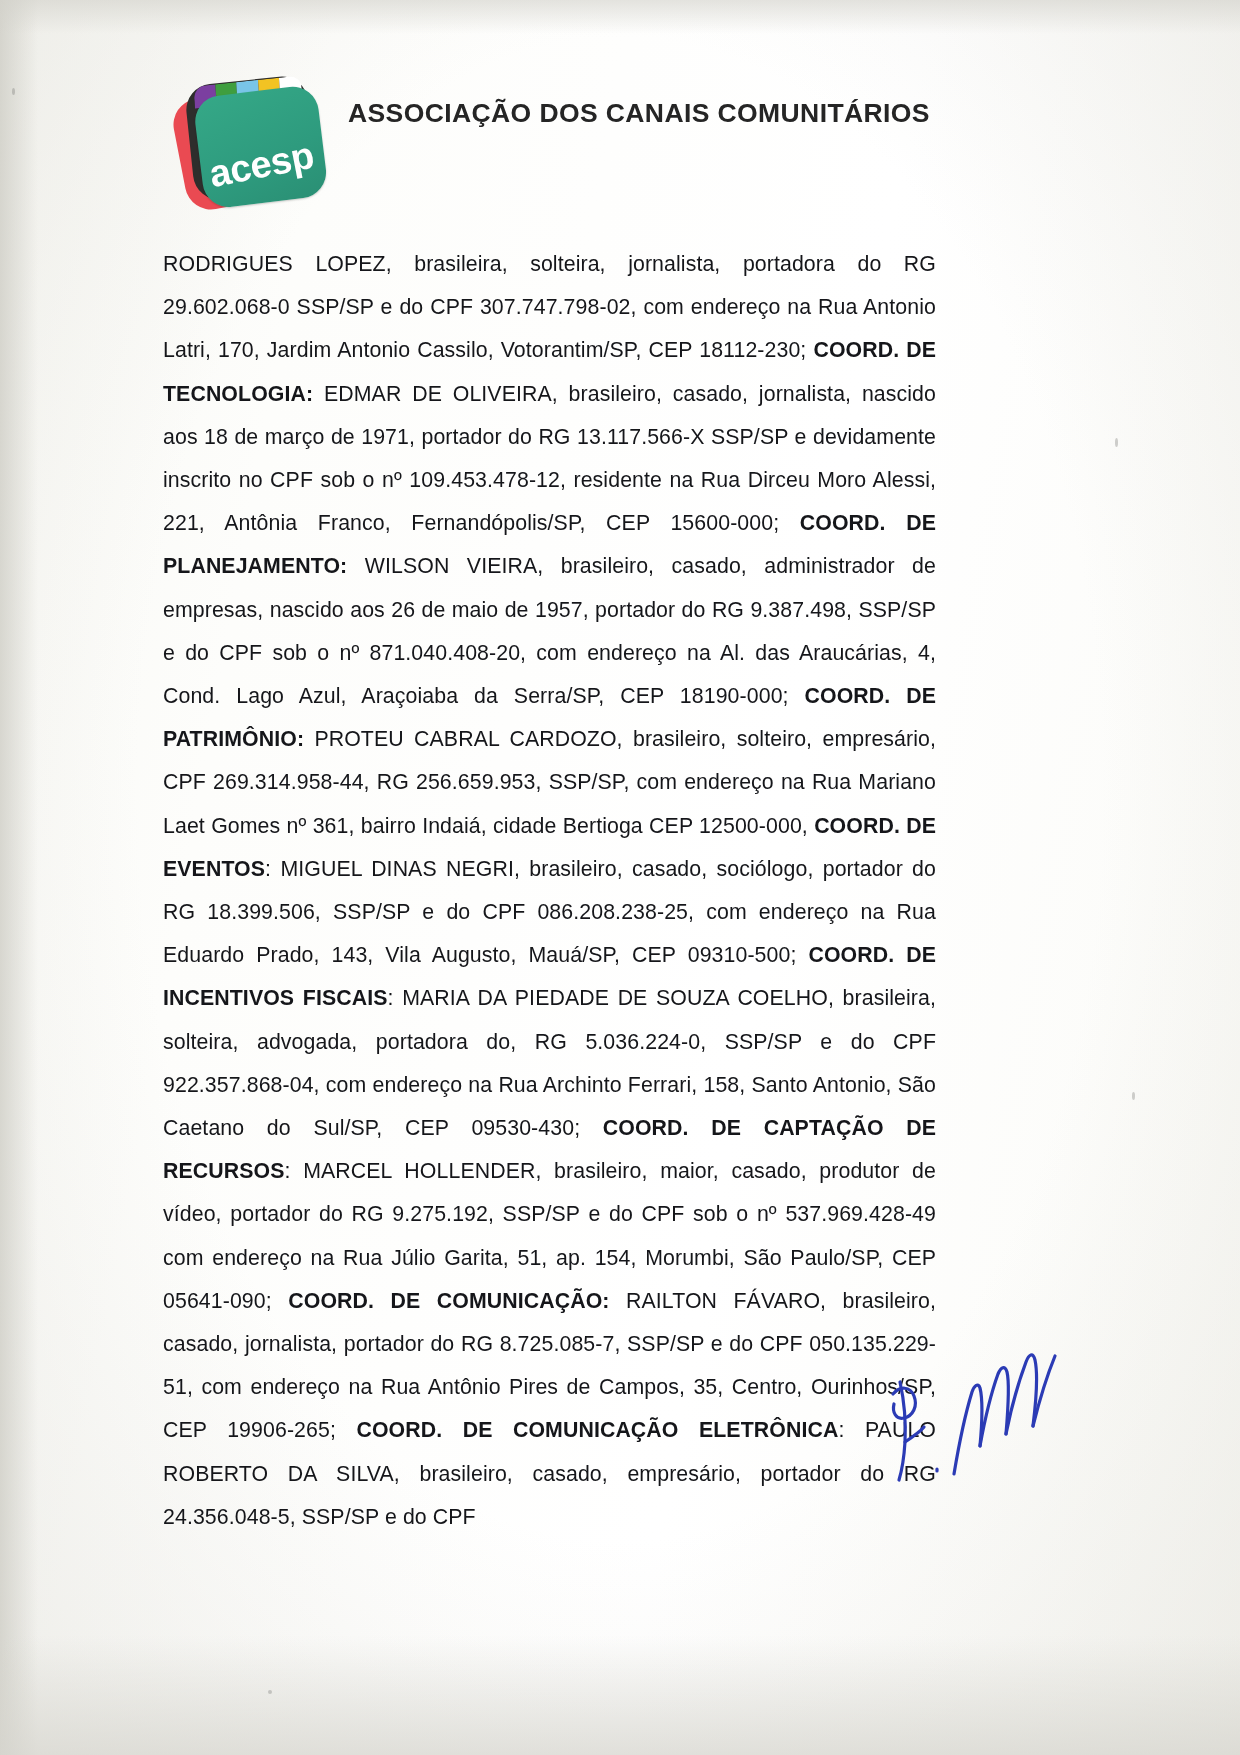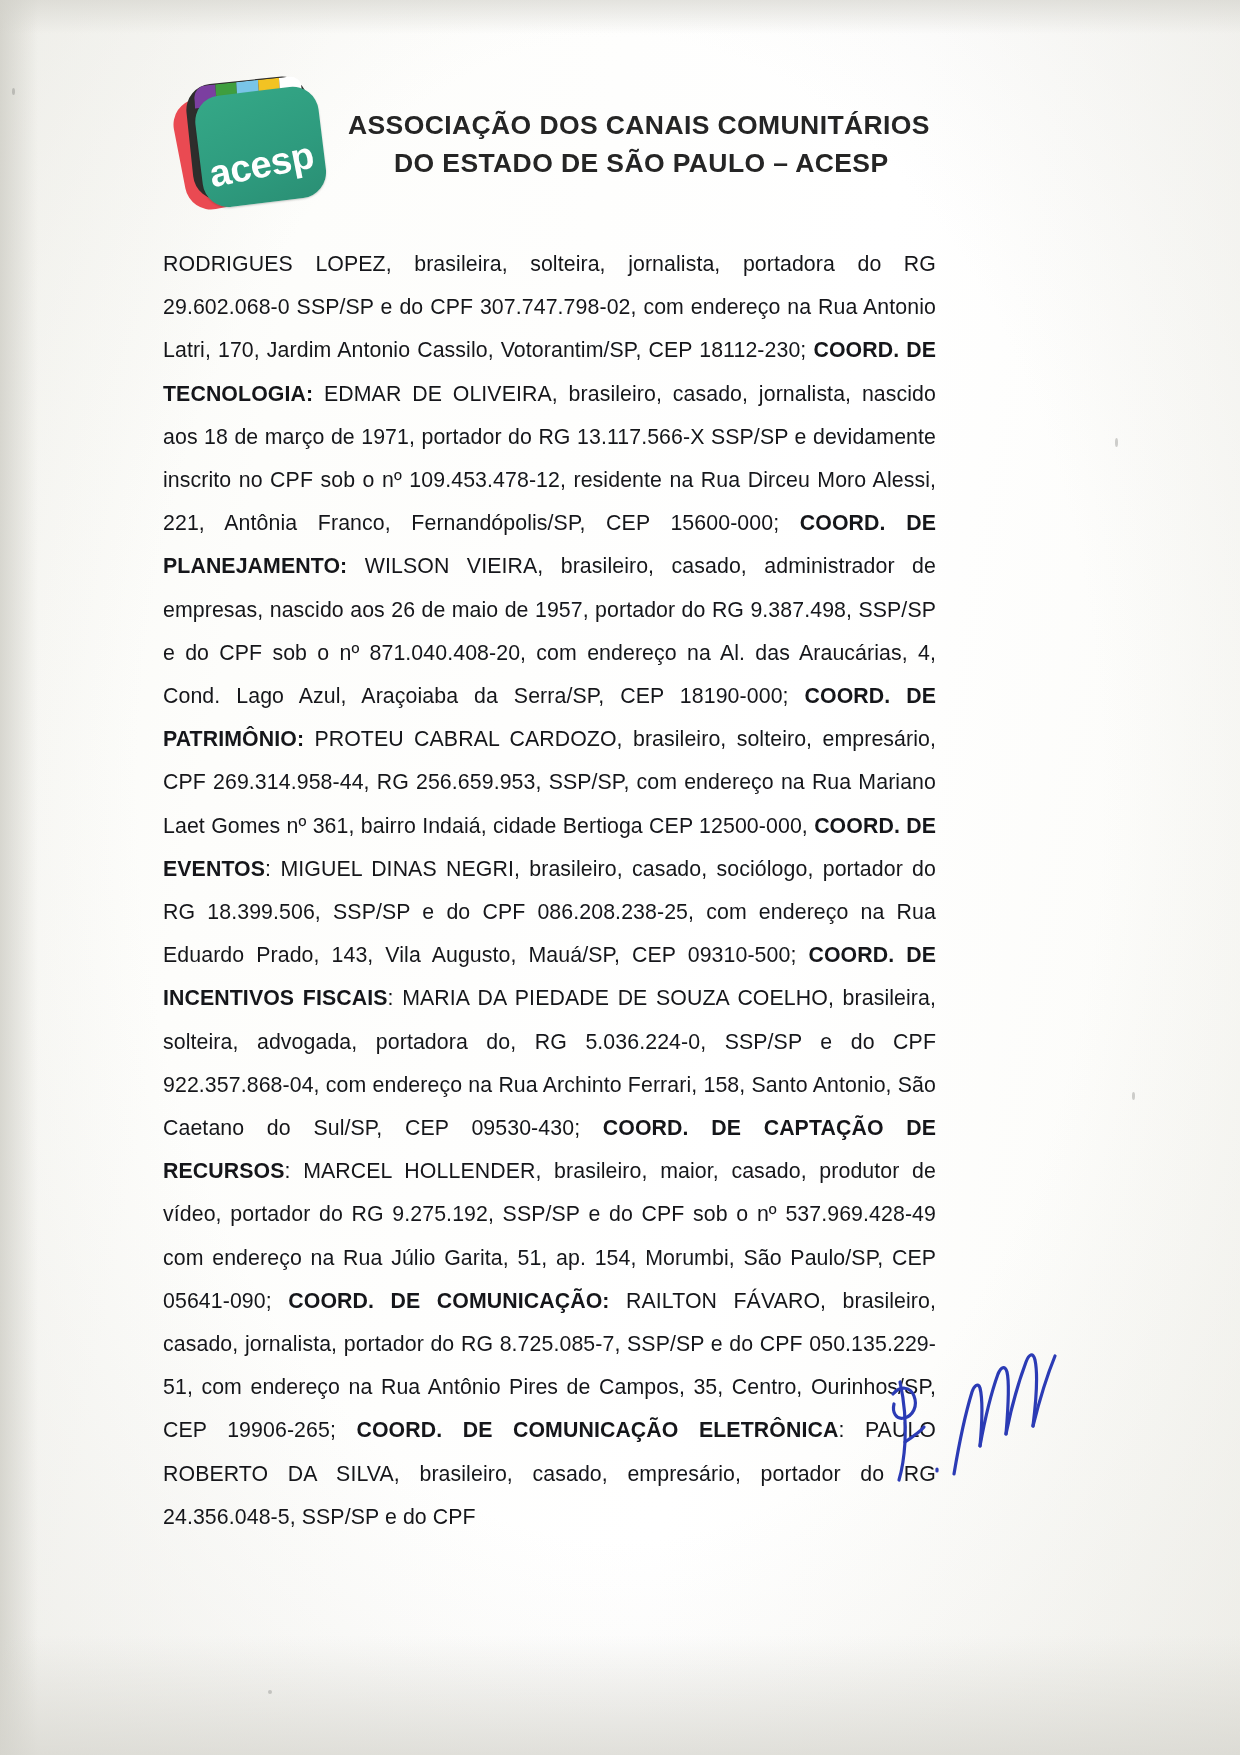--- a/index.html
+++ b/index.html
@@ -106,21 +106,21 @@
     font-weight: bold;
     color: #ffffff;
     letter-spacing: -0.5px;
     transform: rotate(-4deg);
     font-family: "Liberation Sans", sans-serif;
     line-height: 1;
   }
   .org-title {
     position: absolute;
     left: 172px;
-    top: 40px;
+    top: 28px;
     width: 720px;
     font-size: 26.5px;
     font-weight: bold;
     letter-spacing: 0.4px;
     color: #252525;
     line-height: 1.45;
   }
   .org-title .line2 {
     display: block;
     padding-left: 46px;
@@ -187,21 +187,20 @@
         <span style="background:#79c5e8"></span>
         <span style="background:#f2c323"></span>
         <span style="background:#ffffff"></span>
       </div>
       <div class="logo-layer logo-green-card"></div>
       <div class="logo-word">acesp</div>
     </div>
 
     <div class="org-title">
       <span>ASSOCIAÇÃO DOS CANAIS COMUNITÁRIOS</span>
-      <span class="line2">DO ESTADO DE SÃO PAULO – ACESP</span>
     </div>
 
   </header>
 
   <main class="doc-body">
     <p>RODRIGUES LOPEZ, brasileira, solteira, jornalista, portadora do RG 29.602.068-0 SSP/SP e do CPF 307.747.798-02, com endereço na Rua Antonio Latri, 170, Jardim Antonio Cassilo, Votorantim/SP, CEP 18112-230; <b>COORD. DE TECNOLOGIA:</b> EDMAR DE OLIVEIRA, brasileiro, casado, jornalista, nascido aos 18 de março de 1971, portador do RG 13.117.566-X SSP/SP e devidamente inscrito no CPF sob o nº 109.453.478-12, residente na Rua Dirceu Moro Alessi, 221, Antônia Franco, Fernandópolis/SP, CEP 15600-000; <b>COORD. DE PLANEJAMENTO:</b> WILSON VIEIRA, brasileiro, casado, administrador de empresas, nascido aos 26 de maio de 1957, portador do RG 9.387.498, SSP/SP e do CPF sob o nº 871.040.408-20, com endereço na Al. das Araucárias, 4, Cond. Lago Azul, Araçoiaba da Serra/SP, CEP 18190-000; <b>COORD. DE PATRIMÔNIO:</b> PROTEU CABRAL CARDOZO, brasileiro, solteiro, empresário, CPF 269.314.958-44, RG 256.659.953, SSP/SP, com endereço na Rua Mariano Laet Gomes nº 361, bairro Indaiá, cidade Bertioga CEP 12500-000, <b>COORD. DE EVENTOS</b>: MIGUEL DINAS NEGRI, brasileiro, casado, sociólogo, portador do RG 18.399.506, SSP/SP e do CPF 086.208.238-25, com endereço na Rua Eduardo Prado, 143, Vila Augusto, Mauá/SP, CEP 09310-500; <b>COORD. DE INCENTIVOS FISCAIS</b>: MARIA DA PIEDADE DE SOUZA COELHO, brasileira, solteira, advogada, portadora do, RG 5.036.224-0, SSP/SP e do CPF 922.357.868-04, com endereço na Rua Archinto Ferrari, 158, Santo Antonio, São Caetano do Sul/SP, CEP 09530-430; <b>COORD. DE CAPTAÇÃO DE RECURSOS</b>: MARCEL HOLLENDER, brasileiro, maior, casado, produtor de vídeo, portador do RG 9.275.192, SSP/SP e do CPF sob o nº 537.969.428-49 com endereço na Rua Júlio Garita, 51, ap. 154, Morumbi, São Paulo/SP, CEP 05641-090; <b>COORD. DE COMUNICAÇÃO:</b> RAILTON FÁVARO, brasileiro, casado, jornalista, portador do RG 8.725.085-7, SSP/SP e do CPF 050.135.229-51, com endereço na Rua Antônio Pires de Campos, 35, Centro, Ourinhos/SP, CEP 19906-265; <b>COORD. DE COMUNICAÇÃO ELETRÔNICA</b>: PAULO ROBERTO DA SILVA, brasileiro, casado, empresário, portador do RG 24.356.048-5, SSP/SP e do CPF</p>
   </main>
 
   <div class="signature">
     <svg viewBox="0 0 200 180" width="200" height="180" aria-hidden="true">

